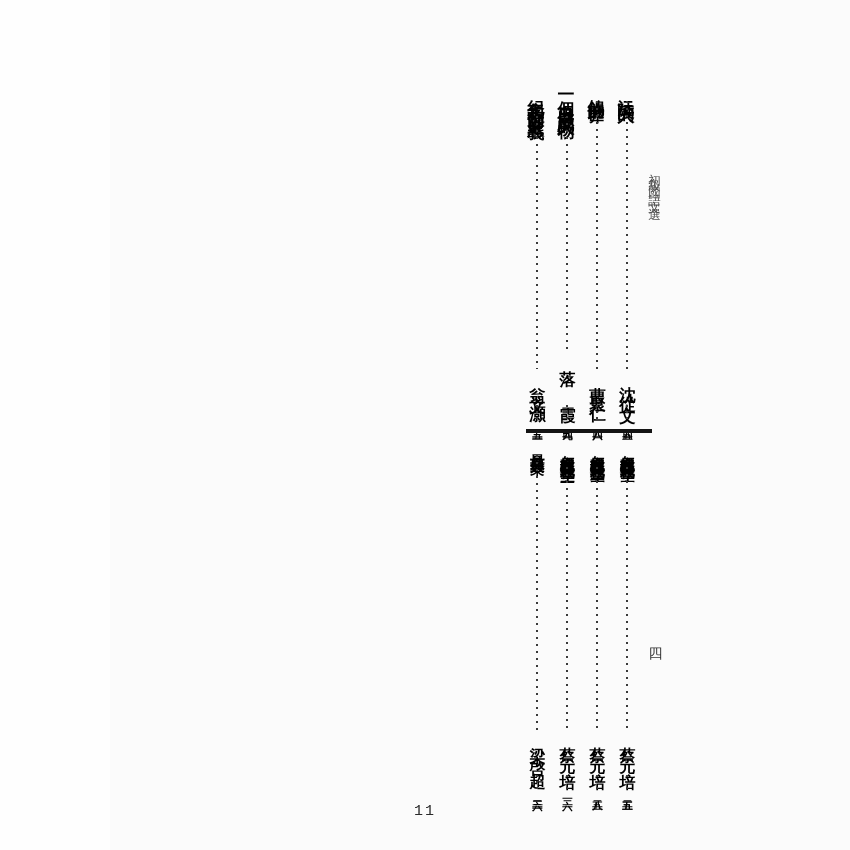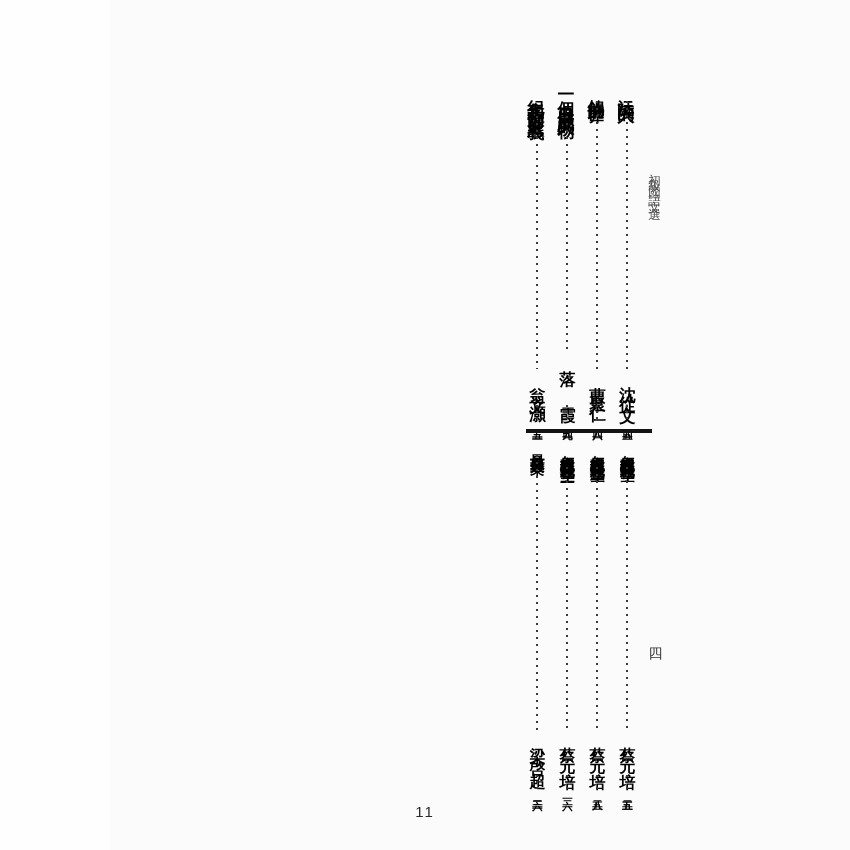--- a/index.html
+++ b/index.html
@@ -92,21 +92,21 @@
   
   .divider {
     position: absolute; left: 526px; top: 429px;
     width: 126px; height: 4px;
     background: #141414;
   }
   
   .scan-pagenum {
     position: absolute; left: 403px; top: 803px;
     width: 44px; text-align: center;
-    font-family: Liberation Sans, sans-serif;
+    font-family: Liberation Mono, monospace;
     font-size: 15px; letter-spacing: 2px;
     color: #2a2a2a;
   }
 </style>
 </head>
 <body>
 
 <div class="canvas">
   <div class="scan-shade"></div>
 

